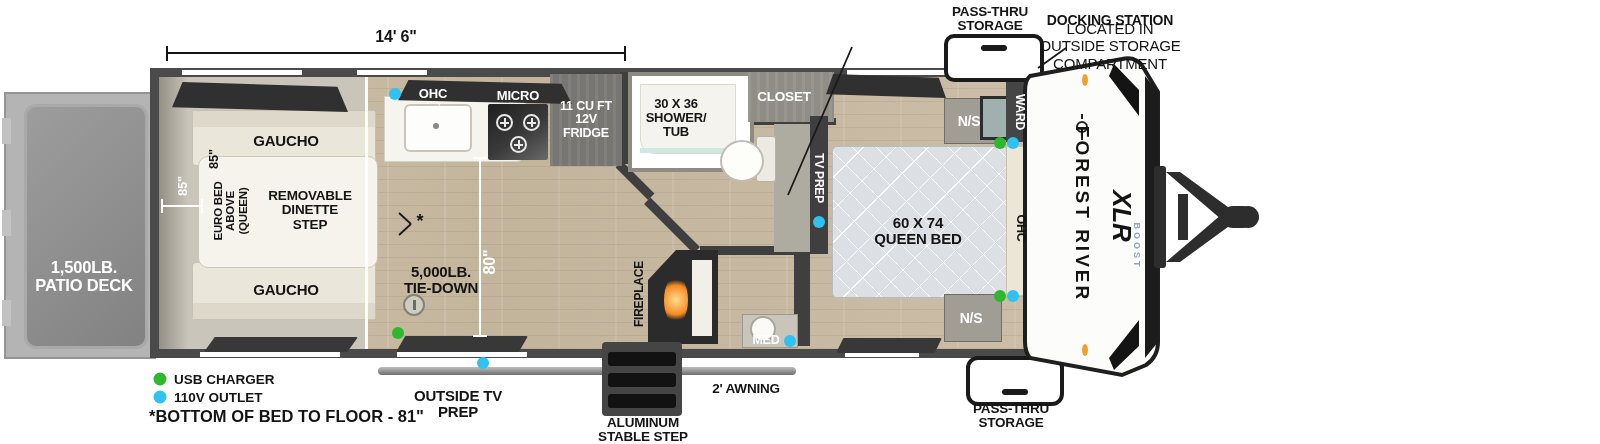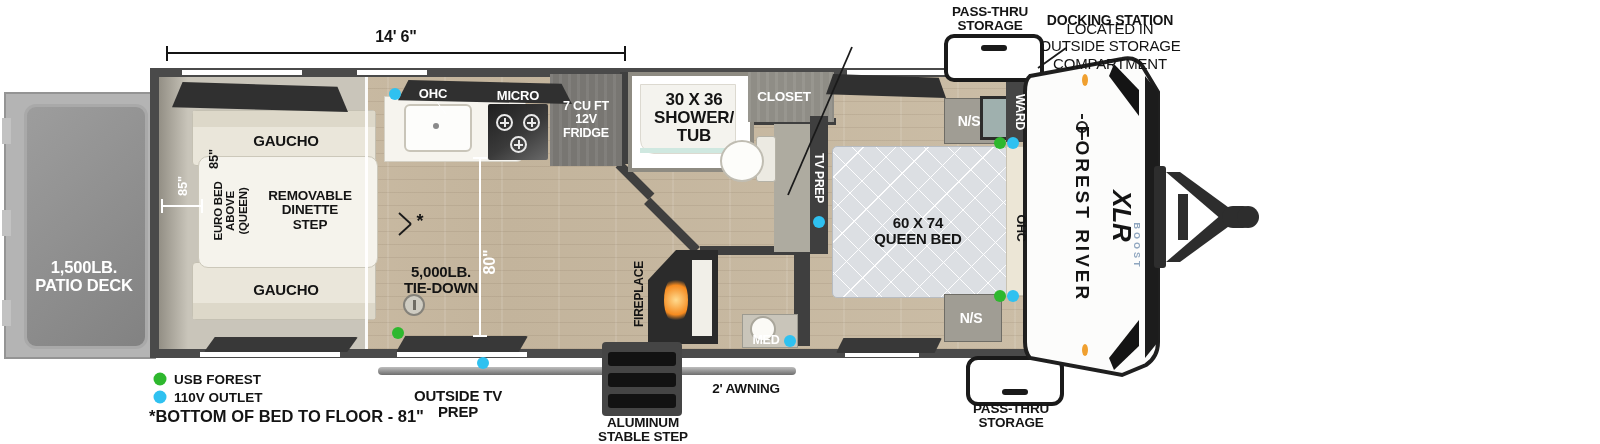--- a/index.html
+++ b/index.html
@@ -182,24 +182,24 @@
   <div class="cl" style="left:286px;top:290px;font-size:15px;">GAUCHO</div>
   <div class="cl" style="left:310px;top:211px;font-size:13.5px;">REMOVABLE
 DINETTE
 STEP</div>
   <div class="cl rl white" style="left:490px;top:262px;font-size:16px;">80"</div>
   <div class="cl" style="left:441px;top:280px;font-size:15px;">5,000LB.
 TIE-DOWN</div>
   <div class="cl" style="left:420px;top:222px;font-size:18px;">*</div>
   <div class="cl white" style="left:433px;top:94px;font-size:13px;">OHC</div>
   <div class="cl white" style="left:518px;top:96px;font-size:13px;text-align:right;">MICRO</div>
-  <div class="cl white" style="left:586px;top:120px;font-size:12.5px;">7 CU FT
+  <div class="cl white" style="left:586px;top:120px;font-size:12.5px;">11 CU FT
 12V
 FRIDGE</div>
-  <div class="cl" style="left:694px;top:118px;font-size:17px;">30 X 36
+  <div class="cl" style="left:676px;top:118px;font-size:13px;">30 X 36
 SHOWER/
 TUB</div>
   <div class="cl white" style="left:784px;top:97px;font-size:13.5px;">CLOSET</div>
   <div class="cl rl" style="left:639px;top:294px;font-size:12px;">FIREPLACE</div>
   <div class="cl white" style="left:766px;top:341px;font-size:12.5px;">MED</div>
   <div class="cl rr white" style="left:819px;top:178px;font-size:12px;">TV PREP</div>
   <div class="cl" style="left:918px;top:231px;font-size:15px;">60 X 74
 QUEEN BED</div>
   <div class="cl white" style="left:969px;top:121px;font-size:14px;">N/S</div>
   <div class="cl white" style="left:971px;top:318px;font-size:14px;">N/S</div>
@@ -220,21 +220,21 @@
 PREP</div>
   <div class="cl rr" style="left:1082px;top:214px;font-size:19px;letter-spacing:3px;white-space:nowrap;">FOREST RIVER</div>
   <div class="cl rr" style="left:1121px;top:216px;font-size:26px;font-style:italic;font-weight:900;white-space:nowrap;">XLR</div>
   <div class="cl rr" style="left:1136px;top:246px;font-size:9px;letter-spacing:3px;color:#8fa6bf;white-space:nowrap;">BOOST</div>
 
   <div class="abs" style="left:403px;top:294px;width:18px;height:18px;border-radius:50%;background:#cfccc2;border:2px solid #85827a;">
     <div class="abs" style="left:8px;top:4px;width:3px;height:10px;background:#6f6c64;"></div>
   </div>
 
   <div class="dot" style="left:160px;top:379px;background:#2eb82e;"></div>
-  <div class="legend-text" style="left:174px;top:372px;font-size:13.5px;">USB FOREST</div>
+  <div class="legend-text" style="left:174px;top:372px;font-size:13.5px;">USB CHARGER</div>
   <div class="dot" style="left:160px;top:397px;background:#2fc1f0;"></div>
   <div class="legend-text" style="left:174px;top:390px;font-size:13.5px;">110V OUTLET</div>
   <div class="legend-text" style="left:149px;top:407px;font-size:16.5px;">*BOTTOM OF BED TO FLOOR - 81"</div>
 
   <div class="dot sm" style="left:395px;top:94px;background:#2fc1f0;"></div>
   <div class="dot sm" style="left:398px;top:333px;background:#2eb82e;"></div>
   <div class="dot sm" style="left:483px;top:363px;background:#2fc1f0;"></div>
   <div class="dot sm" style="left:819px;top:222px;background:#2fc1f0;"></div>
   <div class="dot sm" style="left:790px;top:341px;background:#2fc1f0;"></div>
   <div class="dot sm" style="left:1000px;top:143px;background:#2eb82e;"></div>

